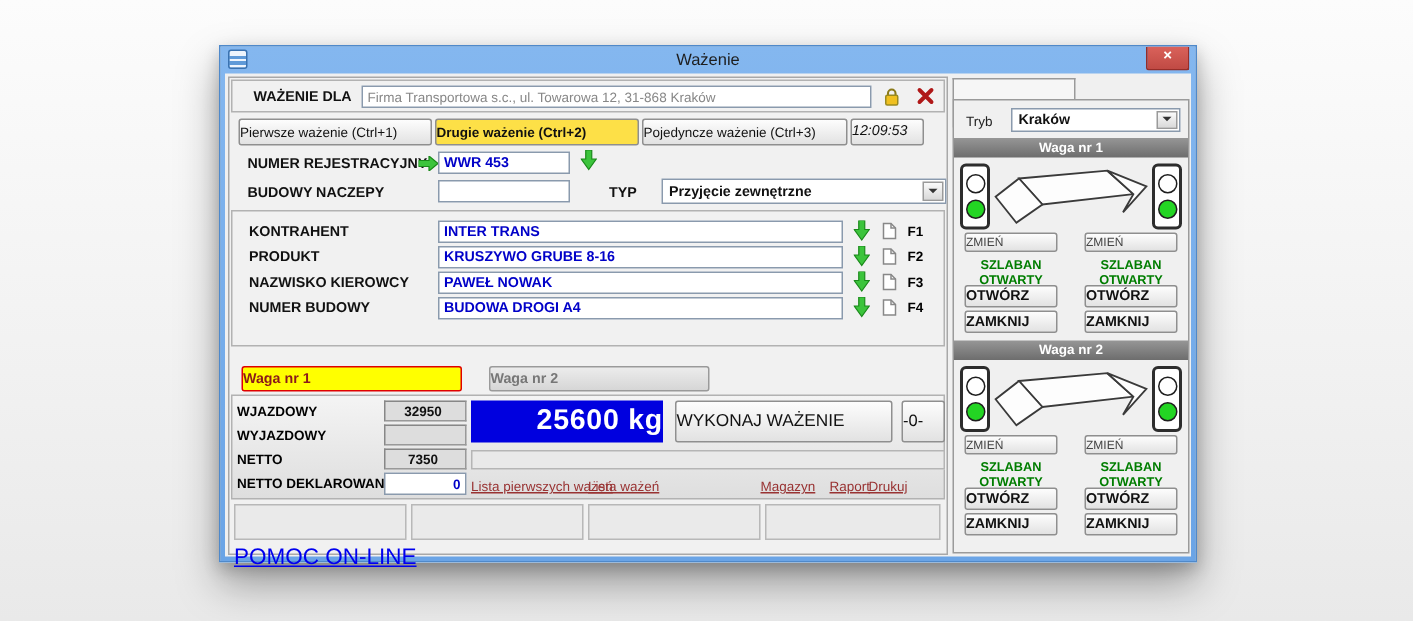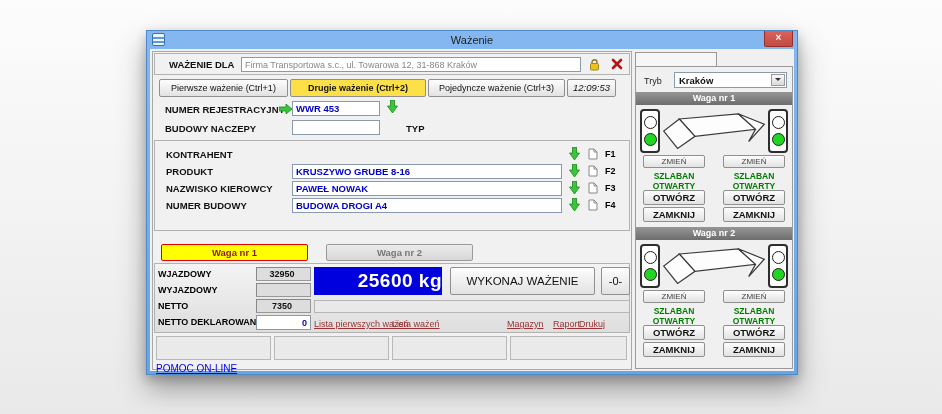--- a/index.html
+++ b/index.html
@@ -31,21 +31,21 @@
   .client { position: absolute; left: 3px; right: 3px; top: 18px; bottom: 3px; background: #f0f0f0; }
 
   
   .flabel { font-size: 9.5px; font-weight: bold; color: #111; white-space: nowrap; }
   .inputbox {
     position: absolute; background: #fff; border: 1px solid #8a9aad; font-family: inherit;
     font-size: 9.5px; padding: 0 3px; color: #0000c8; font-weight: bold;
   }
   .btn {
     position: absolute; background: linear-gradient(180deg, #fdfdfd, #e2e2e2);
-    border: 1px solid #8f8f8f; border-radius: 2px; text-align: center; color: #111; cursor: default;
+    border: 1px solid #8f8f8f; border-radius: 2px; text-align: left; color: #111; cursor: default;
   }
   .sunkval {
     position: absolute; background: #dddddd; border: 1px solid #999;
     border-top-color: #878787; border-left-color: #878787;
     font-size: 9px; font-weight: bold; text-align: right; padding: 1px 3px 0 0; color: #111;
   }
   .grp { position: absolute; border: 1px solid #b2b2b2; background: #f1f1f1; }
   .link { position: absolute; color: #993333; text-decoration: underline; font-size: 9px; white-space: nowrap; cursor: default; }
   .combo { position: absolute; background: #fff; border: 1px solid #8a9aad; }
   .combo .ctext { position: absolute; left: 4px; top: 50%; transform: translateY(-50%); font-size: 9.5px; font-weight: bold; color: #111; white-space: nowrap; }
@@ -96,21 +96,21 @@
   #wv3 { left: 101px; top: 51px; width: 55px; height: 15px; text-align: right; color: #0000c8; font-size: 9px; }
   #live-display { position: absolute; left: 159px; top: 3px; width: 128px; height: 28px; background: #0000df; color: #fff; font-size: 19px; font-weight: bold; text-align: right; line-height: 27px; letter-spacing: .5px; }
   #weigh-btn { left: 295px; top: 3px; width: 145px; height: 28px; font-size: 11.5px; line-height: 26px; }
   #zero-btn { left: 446px; top: 3px; width: 29px; height: 28px; font-size: 11px; line-height: 26px; }
   #status-bar { position: absolute; left: 159px; top: 36px; width: 316px; height: 13px; background: #e9e9e9; border: 1px solid #b5b5b5; }
   #lnk1 { left: 159px; top: 55px; } #lnk2 { left: 237px; top: 55px; }
   #lnk3 { left: 352px; top: 55px; } #lnk4 { left: 398px; top: 55px; } #lnk5 { left: 424px; top: 55px; }
 
   .bbox { position: absolute; top: 284px; height: 24px; background: #eaeaea; border: 1px solid #b8b8b8; }
   #bb0 { left: 3px; width: 115px; } #bb1 { left: 121px; width: 115px; } #bb2 { left: 239px; width: 115px; } #bb3 { left: 357px; width: 117px; }
-  #help-link { left: 3px; top: 311px; color: #0000ee; font-size: 10px; }
+  #help-link { left: 3px; top: 311px; color: #0000ee; font-size: 15px; }
 
   
   #sig-tab { position: absolute; left: 485px; top: 3px; height: 14px; padding: 16px 7px; background: #f6f6f6; border: 1px solid #9a9a9a; border-bottom: none; font-size: 8px; line-height: 13px; color: #222; }
   #sig-box { position: absolute; left: 485px; top: 17px; width: 158px; height: 303px; border: 1px solid #9a9a9a; background: #f0f0f0; }
   #mode-label { position: absolute; left: 8px; top: 9px; font-size: 9px; color: #222; }
   #mode-combo { left: 38px; top: 5px; width: 113px; height: 16px; }
 
   .sig-section { position: absolute; left: 0; width: 156px; height: 132px; }
   #sec0 { top: 25px; } #sec1 { top: 160px; }
   .sec-header { position: absolute; left: 0; right: 0; top: 0; height: 13px; background: linear-gradient(180deg,#969696,#6d6d6d); color: #fff; font-weight: bold; font-size: 9px; text-align: center; line-height: 13px; }
@@ -164,24 +164,29 @@
         <polygon points="0,3 7,3 7,0 13,5 7,10 7,7 0,7" fill="#3cc43c" stroke="#1a8a1a" stroke-width="0.8"></polygon>
       </svg>
       <input id="reg-input" class="inputbox" value="WWR 453" style="">
       <svg id="reg-darr" class="ic" width="11" height="14">
         <polygon points="3.5,0 7.5,0 7.5,6 10.5,6 5.5,13 0.5,6 3.5,6" fill="#3cc43c" stroke="#1a8a1a" stroke-width="0.8"></polygon>
       </svg>
 
       <span id="trl-label" class="flabel">BUDOWY NACZEPY</span>
       <input id="trl-input" class="inputbox" value="" style="">
       <span id="typ-label" class="flabel">TYP</span>
+      <div id="typ-combo" class="combo">
+        <span class="ctext">Przyjęcie zewnętrzne</span>
+        <span class="cbtn"></span>
+      </div>
 
       <div id="grp-fields" class="grp">
         <div id="fr0" class="frow">
           <span class="flabel">KONTRAHENT</span>
+          <input class="inputbox finput" value="INTER TRANS" style="">
           <svg class="ic darr" width="11" height="14">
               <polygon points="3.5,0 7.5,0 7.5,6 10.5,6 5.5,13 0.5,6 3.5,6" fill="#3cc43c" stroke="#1a8a1a" stroke-width="0.8"></polygon>
             </svg>
           <svg class="ic docic" width="10" height="12">
               <path d="M1 1 h5 l3 3 v7 h-8 z" fill="#fff" stroke="#888"></path>
               <path d="M6 1 v3 h3" fill="none" stroke="#888"></path>
             </svg>
           <span class="fkey">F1</span>
         </div>
         <div id="fr1" class="frow">

